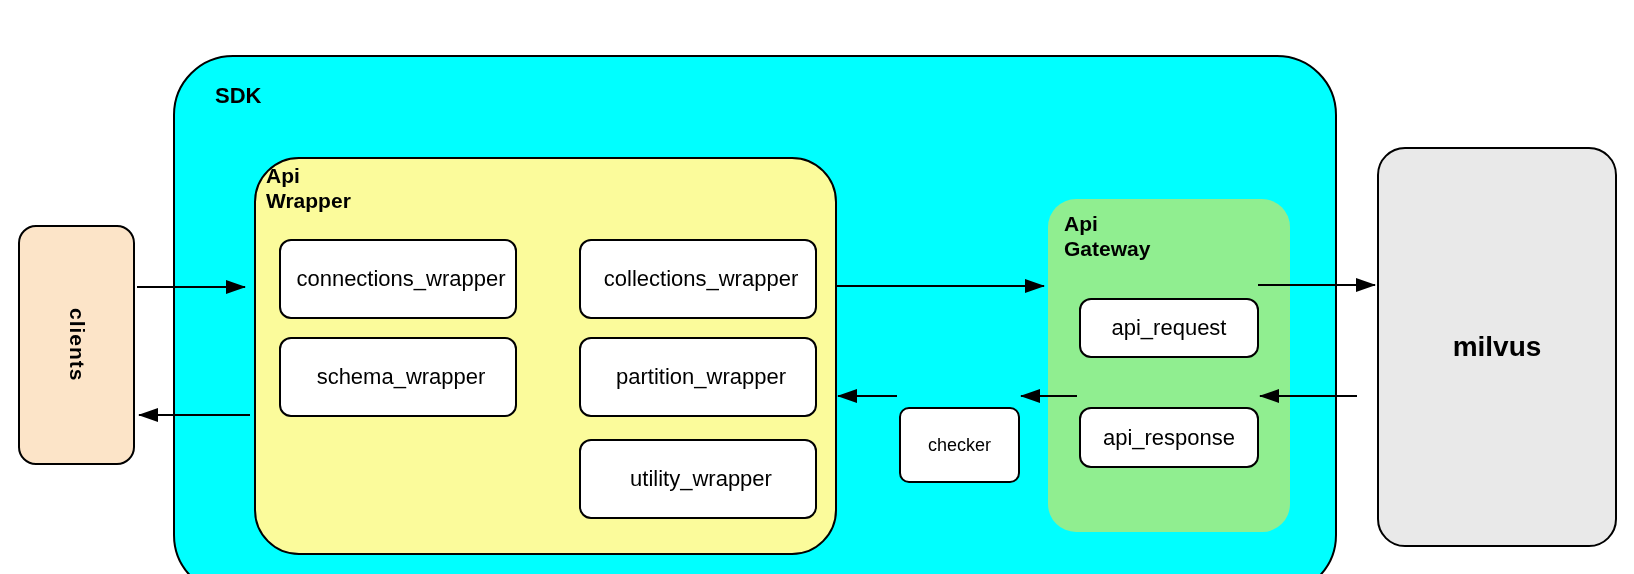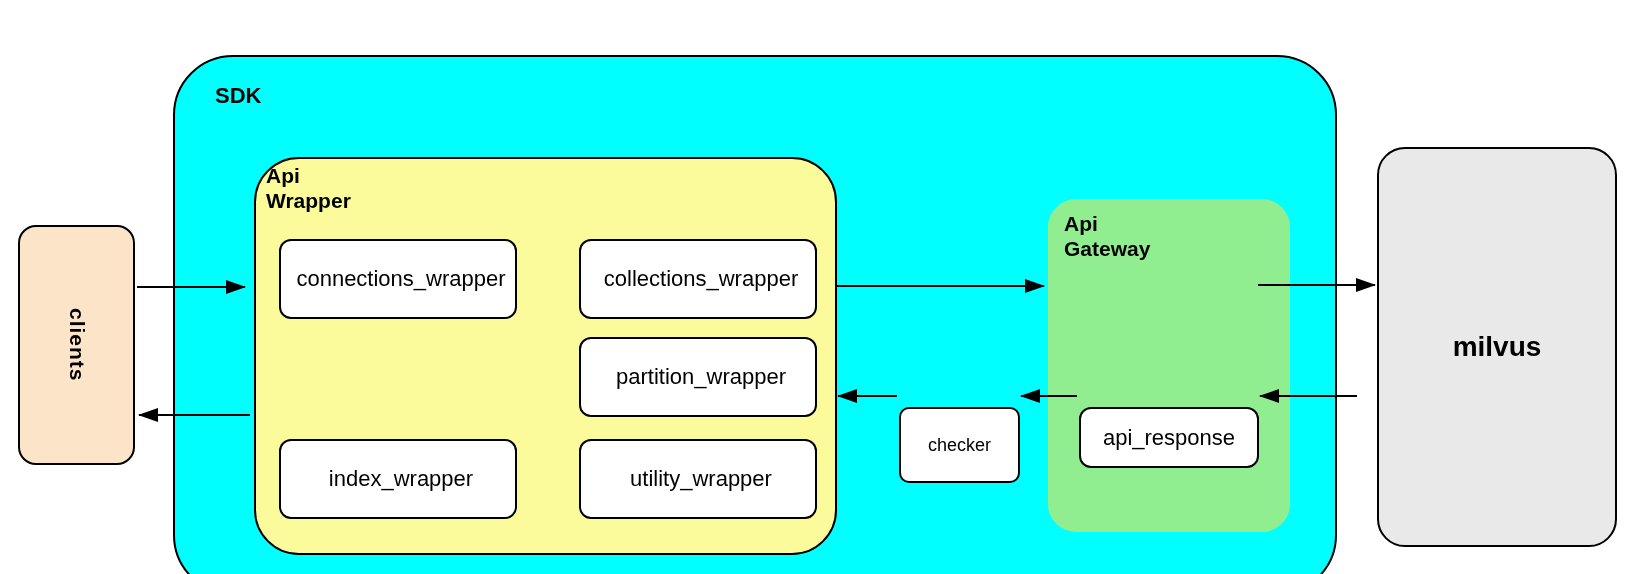--- a/index.html
+++ b/index.html
@@ -105,37 +105,40 @@
 
     <div class="rbox api-wrapper">
       <div class="aw-label">Api Wrapper</div>
 
       <div class="rbox center mod c1 r1">
         <span>connections_wrapper</span>
       </div>
       <div class="rbox center mod c2 r1">
         <span>collections_wrapper</span>
       </div>
+      <div class="rbox center mod c1 r2">
+        <span>schema_wrapper</span>
+      </div>
       <div class="rbox center mod c2 r2">
         <span>partition_wrapper</span>
-      </div>
-      <div class="rbox center mod c1 r3">
-        <span>index_wrapper</span>
       </div>
       <div class="rbox center mod c2 r3">
         <span>utility_wrapper</span>
       </div>
     </div>
 
     <div class="rbox center checker">
       <span>checker</span>
     </div>
 
     <div class="gateway">
       <div class="gw-label">Api Gateway</div>
+      <div class="rbox center gw-box gw-req">
+        <span>api_request</span>
+      </div>
       <div class="rbox center gw-box gw-resp">
         <span>api_response</span>
       </div>
     </div>
   </div>
 
   <div class="rbox milvus center">
     <span>milvus</span>
   </div>
 

